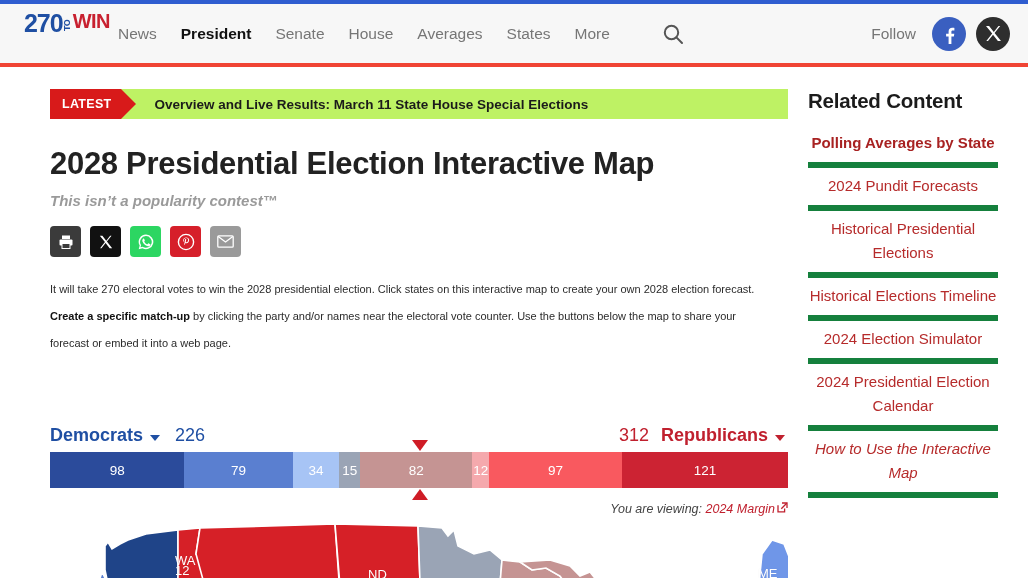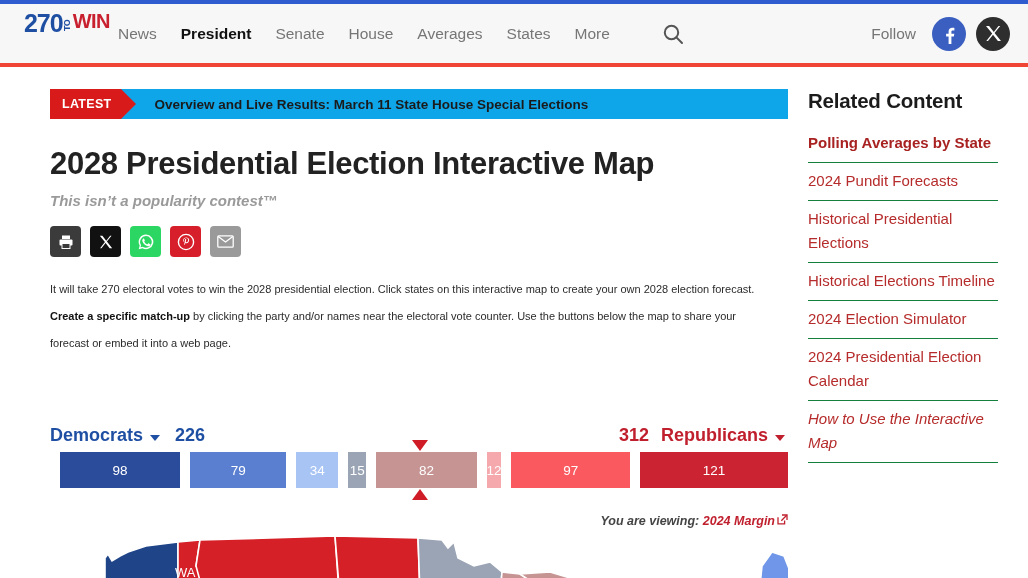--- a/index.html
+++ b/index.html
@@ -89,21 +89,21 @@
     padding: 0;
   }
   .main-col {
     width: 790px;
     padding: 22px 0 0 50px;
   }
   
   .latest-bar {
     display: flex; align-items: stretch;
     height: 30px;
-    background: #0ea5e9;
+    background: #bef264;
     width: 738px;
     margin-bottom: 26px;
   }
   .latest-tag {
     background: #d81a1a;
     color: #fff;
     font-size: 12.5px;
     font-weight: bold;
     letter-spacing: 0.3px;
     display: flex; align-items: center;
@@ -195,31 +195,30 @@
     margin: 0 3px;
   }
   .caret-r {
     display: inline-block;
     width: 0; height: 0;
     border-left: 5px solid transparent;
     border-right: 5px solid transparent;
     border-top: 6px solid #c0202e;
     margin: 0 3px;
   }
-  .ev-count { font-size: 18px; font-weight: bold; margin: 0 8px; }
+  .ev-count { font-size: 18px; font-weight: normal; margin: 0 8px; }
 
   .ev-bar-wrap { position: relative; width: 738px; height: 36px; }
   .ev-bar { display: flex; width: 100%; height: 36px; }
   .ev-seg {
     display: flex; align-items: center; justify-content: center;
     color: #fff;
     font-size: 13.5px;
     overflow: hidden;
     cursor: pointer;
-    margin-left: 10px;
   }
   .marker-top, .marker-bottom {
     position: absolute;
     left: 369px;
     width: 0; height: 0;
     border-left: 8px solid transparent;
     border-right: 8px solid transparent;
   }
   .marker-top {
     top: -12px;
@@ -227,23 +226,23 @@
   }
   .marker-bottom {
     bottom: -12px;
     border-bottom: 11px solid #cf1c26;
   }
   .viewing-line {
     width: 738px;
     text-align: right;
     font-size: 12.5px;
     font-style: italic;
-    font-weight: bold;
+    font-weight: normal;
     color: #444;
-    margin-top: 26px;
+    margin-top: 14px;
   }
   .viewing-line a {
     color: #c0202e;
     text-decoration: none;
     cursor: pointer;
   }
   .ext-icon { margin-left: 2px; }
 
   
   .map-wrap {
@@ -280,22 +279,23 @@
     font-weight: bold;
     color: #1b1b1b;
     margin-bottom: 12px;
     letter-spacing: -0.2px;
   }
   .rel-item {
     font-size: 15px;
     line-height: 24px;
     color: #b62b2b;
     padding: 6px 0 7px 0;
-    border-bottom: 1px solid #15803d;
-    cursor: pointer;
+    border-bottom: 6px solid #15803d;
+    cursor: pointer;
+    text-align: center;
   }
   .rel-item.bold { font-weight: bold; color: #a82222; }
   .rel-item.italic { font-style: italic; }
 </style>
 </head>
 <body>
 
 <div class="top-blue-rule"></div>
 
 <div class="site-header">

